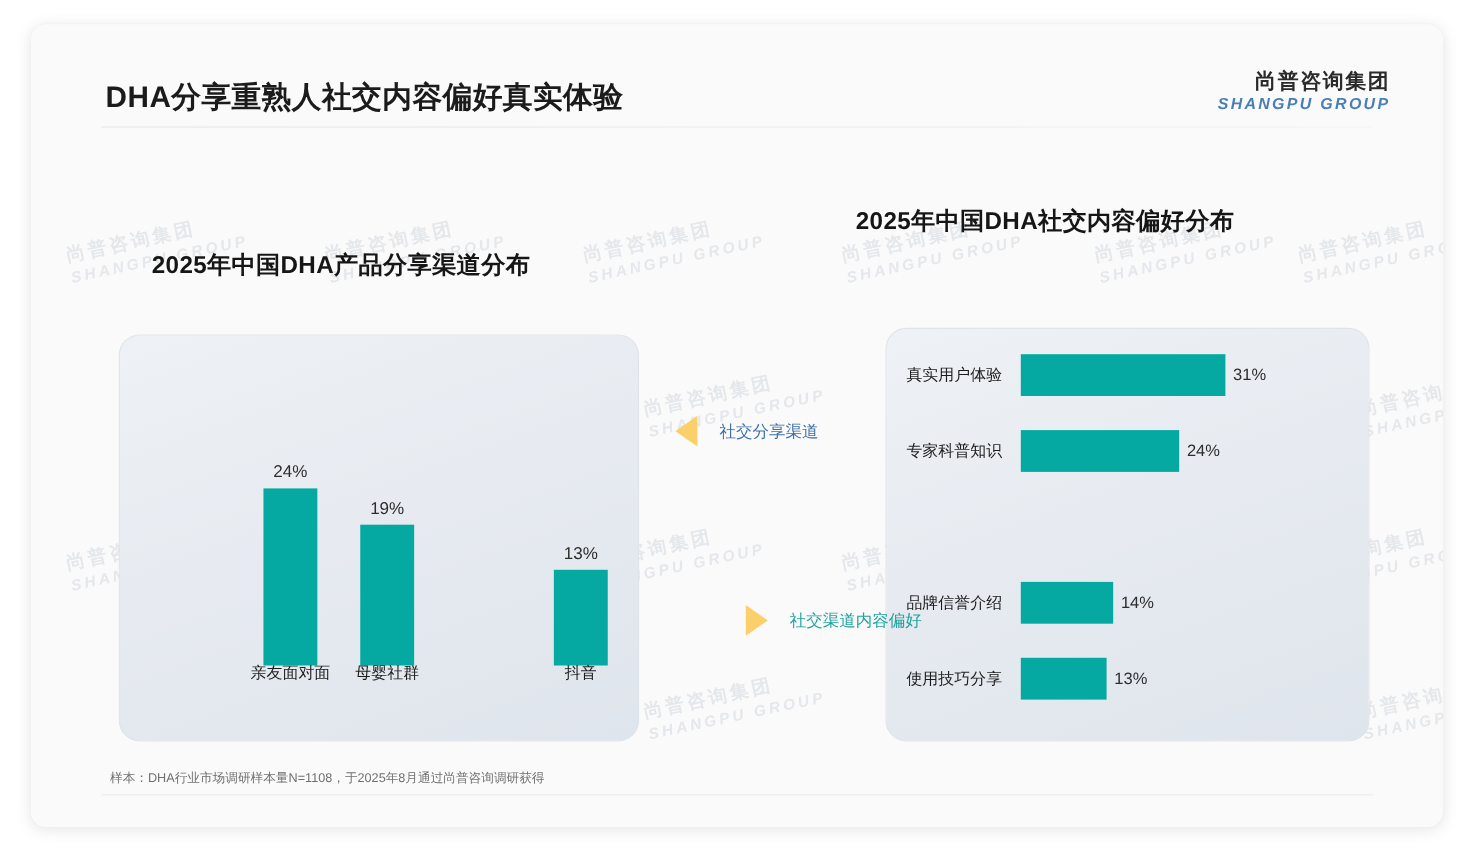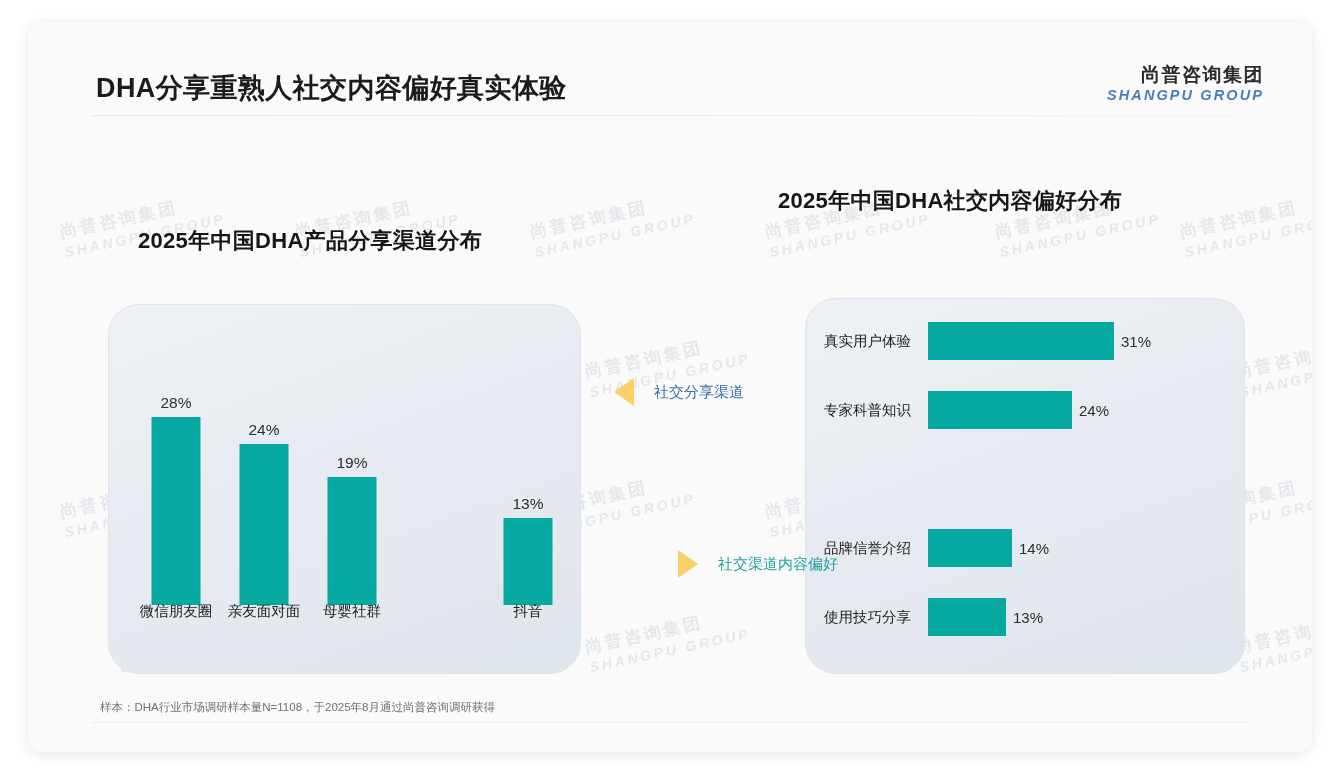--- a/index.html
+++ b/index.html
@@ -119,21 +119,21 @@
     font-weight: bold;
     font-style: italic;
     letter-spacing: 3px;
     display: block;
     margin-top: 1px;
   }
 
   
   .chart-card {
     position: absolute;
-    border-radius: 31px;
+    border-radius: 19px;
     border: 1px solid #dfe4ea;
     background: linear-gradient(160deg, #eef1f5 0%, #e7ebf1 45%, #dfe5ec 100%);
     overflow: hidden;
   }
   .card-left  { left: 80px;  top: 188px; width: 473px; height: 370px; }
   .card-right { left: 777px; top: 182px; width: 440px; height: 376px; }
 
   
   .col-chart {
     position: absolute;
@@ -385,25 +385,20 @@
           <span class="wm-cn">尚普咨询集团</span>
           <span class="wm-en">SHANGPU GROUP</span>
         </div>
       </div>
 
     <div class="panel-title pt-left">2025年中国DHA产品分享渠道分布</div>
     <div class="panel-title pt-right">2025年中国DHA社交内容偏好分布</div>
 
     <div class="chart-card card-left">
       <div class="col-chart" id="col-chart">
-          <div class="col-item" style="left: 28px; height: 370px;">
-            <div class="col-bar" style="bottom: 68px; height: 188.125px;"></div>
-            <div class="col-val" style="bottom: 261.125px;">28%</div>
-            <div class="col-lbl">微信朋友圈</div>
-          </div>
           <div class="col-item" style="left: 116px; height: 370px;">
             <div class="col-bar" style="bottom: 68px; height: 161.25px;"></div>
             <div class="col-val" style="bottom: 234.25px;">24%</div>
             <div class="col-lbl">亲友面对面</div>
           </div>
           <div class="col-item" style="left: 204px; height: 370px;">
             <div class="col-bar" style="bottom: 68px; height: 127.656px;"></div>
             <div class="col-val" style="bottom: 200.656px;">19%</div>
             <div class="col-lbl">母婴社群</div>
           </div>

